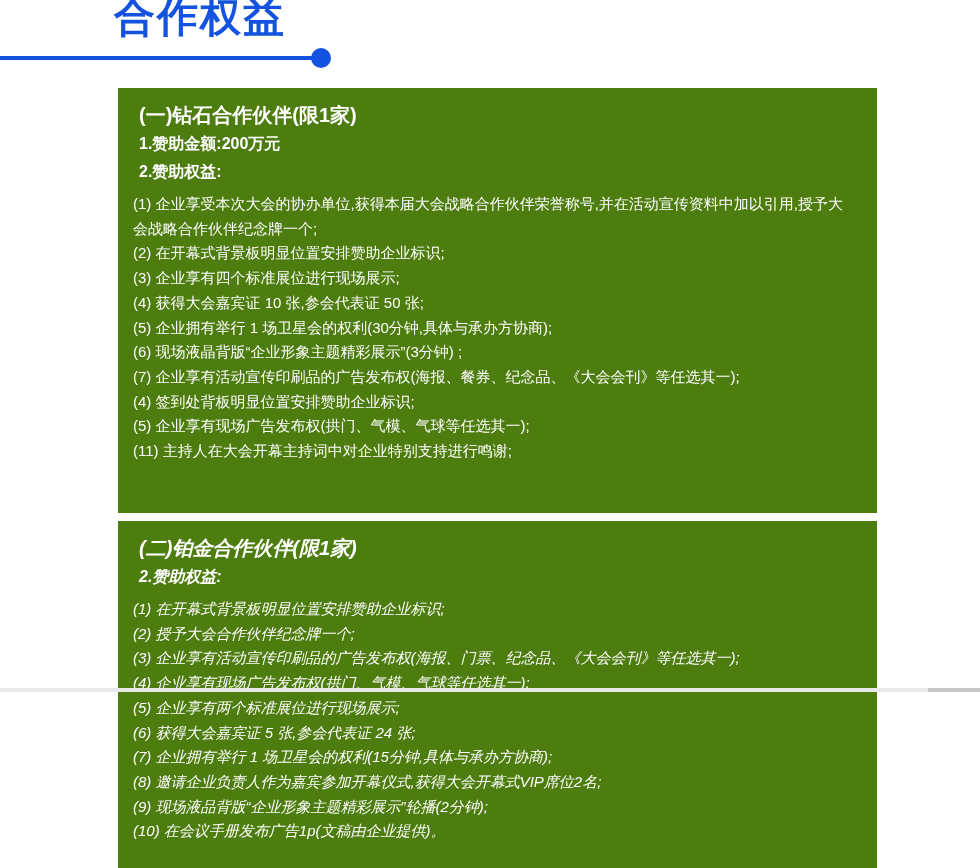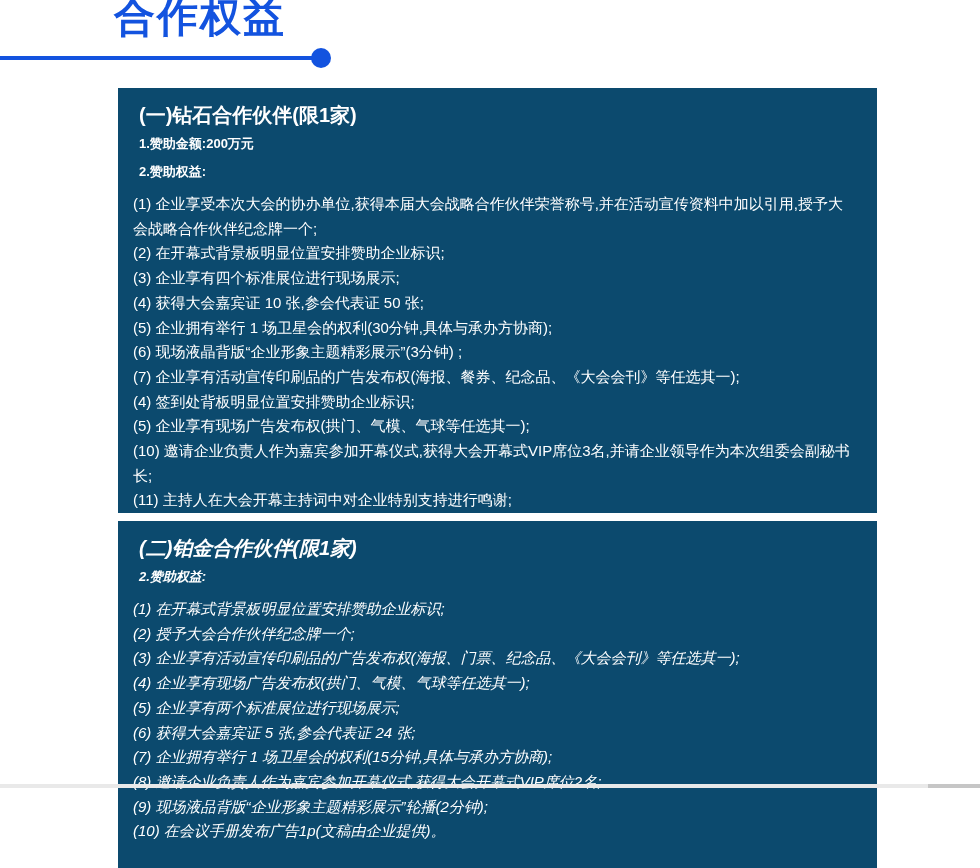--- a/index.html
+++ b/index.html
@@ -3,21 +3,21 @@
 <meta charset="utf-8">
 <style>
   html, body { margin: 0; padding: 0; }
   body {
     width: 980px; height: 868px;
     background: #ffffff;
     font-family: "Liberation Sans", "DejaVu Sans", sans-serif;
     position: relative;
     overflow: hidden;
   }
-  .page { position: absolute; inset: 0; width: 980px; height: 788px; background: #fff; }
+  .page { position: absolute; inset: 0; width: 980px; height: 692px; background: #fff; }
 
   
   .page-title {
     position: absolute;
     left: 114px; top: -10px;
     font-size: 41px;
     font-weight: 900;
     letter-spacing: 2px;
     color: #1353df;
     white-space: nowrap;
@@ -35,37 +35,37 @@
     border-radius: 50%;
     background: #1353df;
   }
 
   
   .card {
     position: absolute;
     left: 118px;
     width: 759px;
     box-sizing: border-box;
-    background: #0c4a6e;
+    background: #4d7c0f;
     color: #ffffff;
     padding: 12px 22px 0 15px;
     overflow: hidden;
   }
   .card-1 { top: 88px; height: 425px; }
   .card-2 { top: 521px; height: 347px; font-style: italic; }
 
   .card-heading {
     font-size: 20px;
     font-weight: 800;
     line-height: 30px;
     padding-left: 6px;
     white-space: nowrap;
   }
   .card-subline {
-    font-size: 13px;
+    font-size: 16px;
     font-weight: 800;
     line-height: 28px;
     padding-left: 6px;
     white-space: nowrap;
   }
   .benefit-list {
     list-style: none;
     margin: 6px 0 0 0;
     padding: 0;
   }
@@ -107,21 +107,20 @@
     <ul class="benefit-list">
         <li class="benefit-item">(1) 企业享受本次大会的协办单位,获得本届大会战略合作伙伴荣誉称号,并在活动宣传资料中加以引用,授予大会战略合作伙伴纪念牌一个;</li>
         <li class="benefit-item">(2) 在开幕式背景板明显位置安排赞助企业标识;</li>
         <li class="benefit-item">(3) 企业享有四个标准展位进行现场展示;</li>
         <li class="benefit-item">(4) 获得大会嘉宾证 10 张,参会代表证 50 张;</li>
         <li class="benefit-item">(5) 企业拥有举行 1 场卫星会的权利(30分钟,具体与承办方协商);</li>
         <li class="benefit-item">(6) 现场液晶背版“企业形象主题精彩展示”(3分钟) ;</li>
         <li class="benefit-item">(7) 企业享有活动宣传印刷品的广告发布权(海报、餐券、纪念品、《大会会刊》等任选其一);</li>
         <li class="benefit-item">(4) 签到处背板明显位置安排赞助企业标识;</li>
         <li class="benefit-item">(5) 企业享有现场广告发布权(拱门、气模、气球等任选其一);</li>
-        <li class="benefit-item">(10) 邀请企业负责人作为嘉宾参加开幕仪式,获得大会开幕式VIP席位3名,并请企业领导作为本次组委会副秘书长;</li>
         <li class="benefit-item">(11) 主持人在大会开幕主持词中对企业特别支持进行鸣谢;</li>
       </ul>
   </section>
 
   <section class="card card-2">
     <div class="card-heading">(二)铂金合作伙伴(限1家)</div>
     <div class="card-subline">2.赞助权益:</div>
     <ul class="benefit-list">
         <li class="benefit-item">(1) 在开幕式背景板明显位置安排赞助企业标识;</li>
         <li class="benefit-item">(2) 授予大会合作伙伴纪念牌一个;</li>

